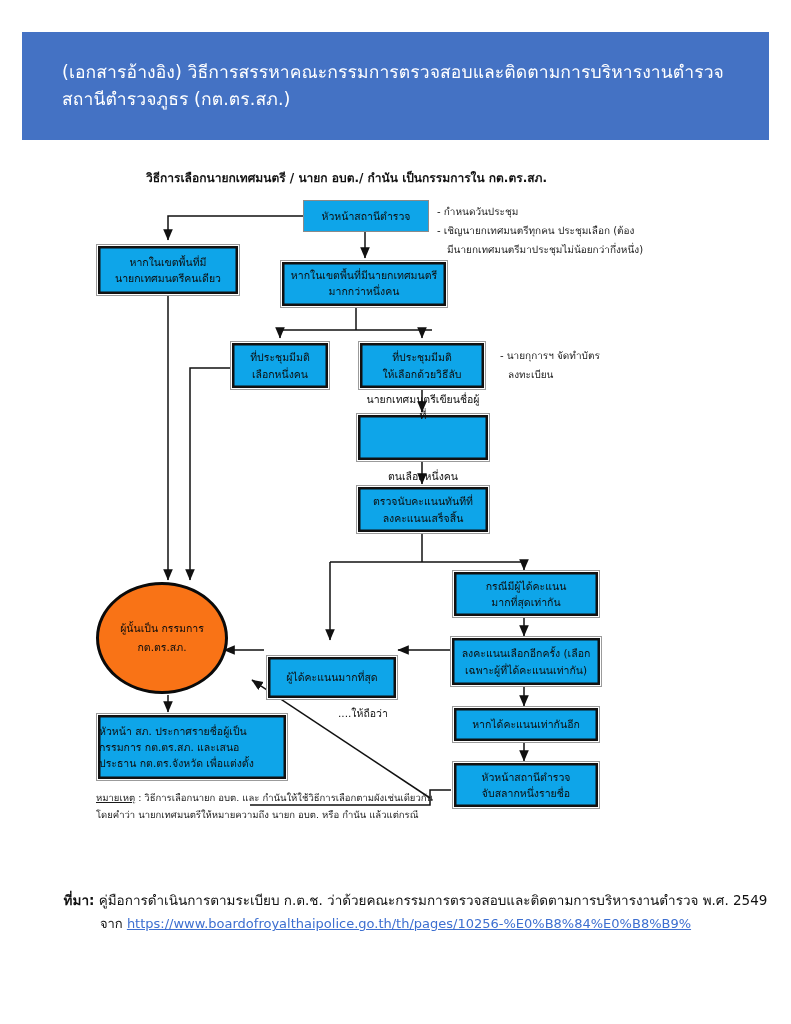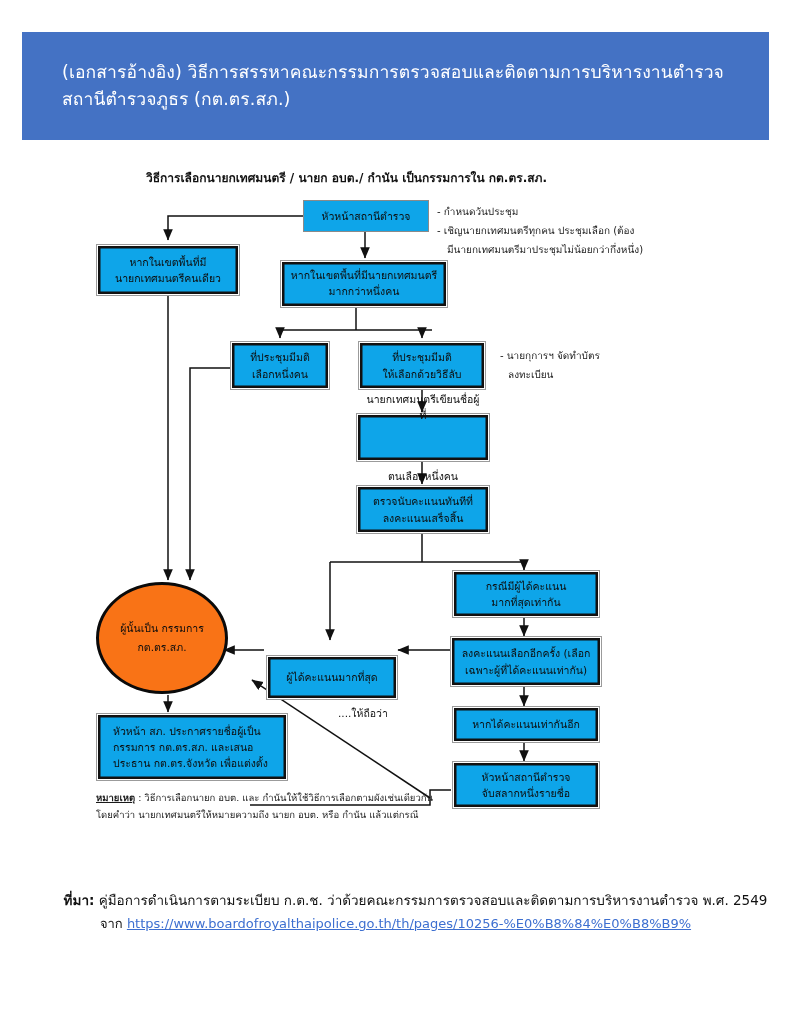--- a/index.html
+++ b/index.html
@@ -59,21 +59,21 @@
     color:#111;white-space:nowrap;
   }
   #dots-label{
     position:absolute;left:338px;top:555px;font-size:10.5px;color:#111;
     white-space:nowrap;
   }
   #footnote{
     position:absolute;left:96px;top:640px;width:360px;
     font-size:9.5px;line-height:1.75;color:#1a1a1a;
   }
-  #footnote .fn-head{font-weight:bold;text-decoration:underline;}
+  #footnote .fn-head{font-weight:normal;text-decoration:underline;}
 
   
   #source-block{
     position:absolute;left:0;top:888px;width:791px;text-align:center;
   }
   #source-line1{font-size:13.5px;color:#111;line-height:1.8;padding-left:40px;}
   #source-line1 .src-head{font-weight:bold;}
   #source-line2{font-size:13px;color:#111;line-height:1.9;}
   #source-url{color:#3d6fd0;text-decoration:underline;word-break:break-all;}
 </style>
@@ -196,21 +196,21 @@
   </div>
 
   <div id="node-result" style="left:96px;top:432px;width:132px;height:112px;flex-direction:column;">
     <div>
       <span>ผู้นั้นเป็น</span>
       <span>กรรมการ</span>
       <span>กต.ตร.สภ.</span>
     </div>
   </div>
 
-  <div class="node thick" id="node-announce" style="left:96px;top:563px;width:192px;height:68px;flex-direction:column;text-align:left;align-items:flex-start;padding-left:16px;">
+  <div class="node thick" id="node-announce" style="left:96px;top:563px;width:192px;height:68px;flex-direction:column;text-align:left;align-items:flex-start;padding-left:2px;">
     <span>หัวหน้า สภ. ประกาศรายชื่อผู้เป็น</span>
     <span>กรรมการ กต.ตร.สภ. และเสนอ</span>
     <span>ประธาน กต.ตร.จังหวัด เพื่อแต่งตั้ง</span>
   </div>
 
   <div class="note" style="left:437px;top:53px;">- กำหนดวันประชุม</div>
   <div class="note" style="left:437px;top:72px;">- เชิญนายกเทศมนตรีทุกคน ประชุมเลือก (ต้อง</div>
   <div class="note" style="left:447px;top:91px;">มีนายกเทศมนตรีมาประชุมไม่น้อยกว่ากึ่งหนึ่ง)</div>
 
   <div class="note" style="left:500px;top:197px;">- นายกุการฯ จัดทำบัตร</div>

